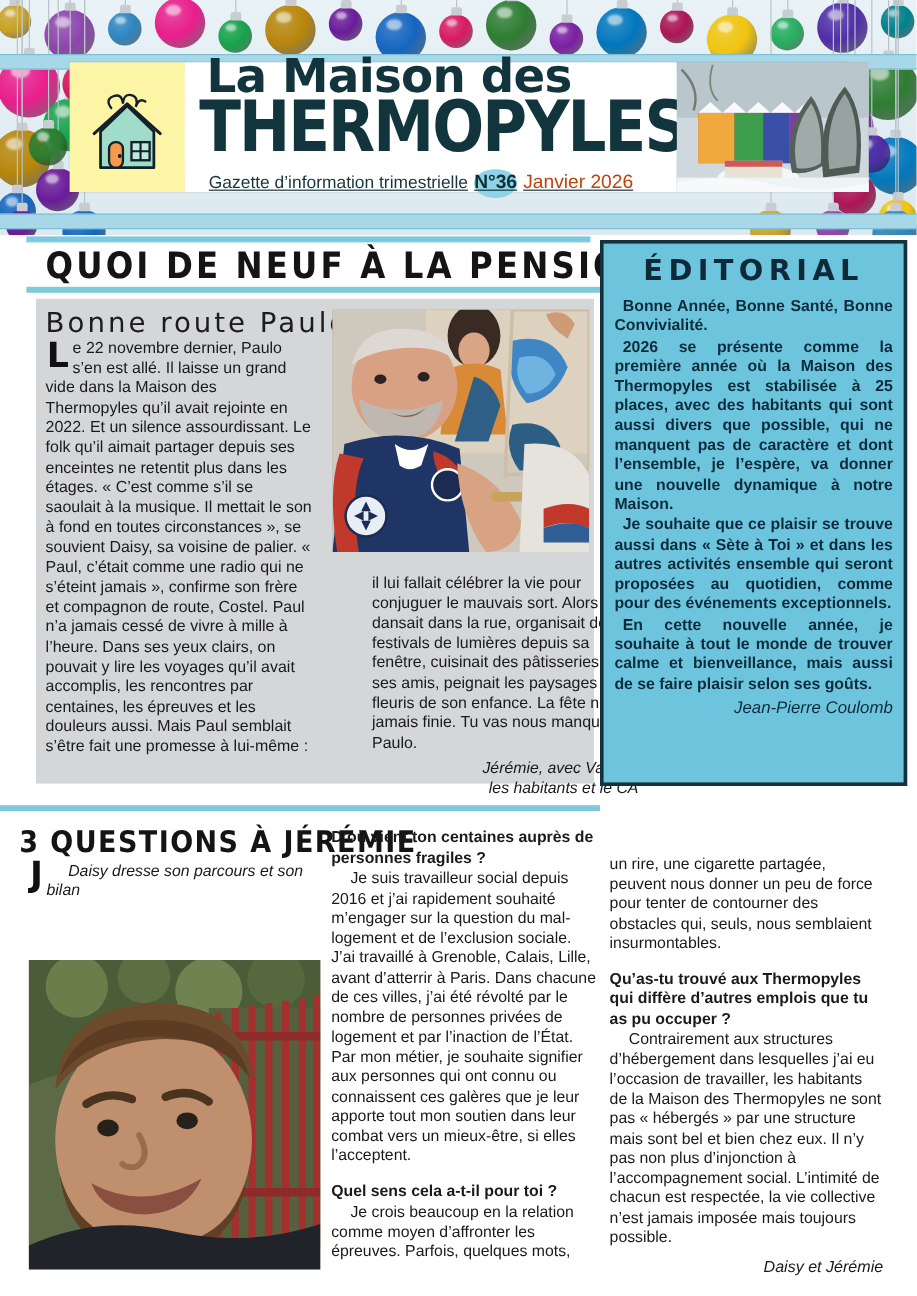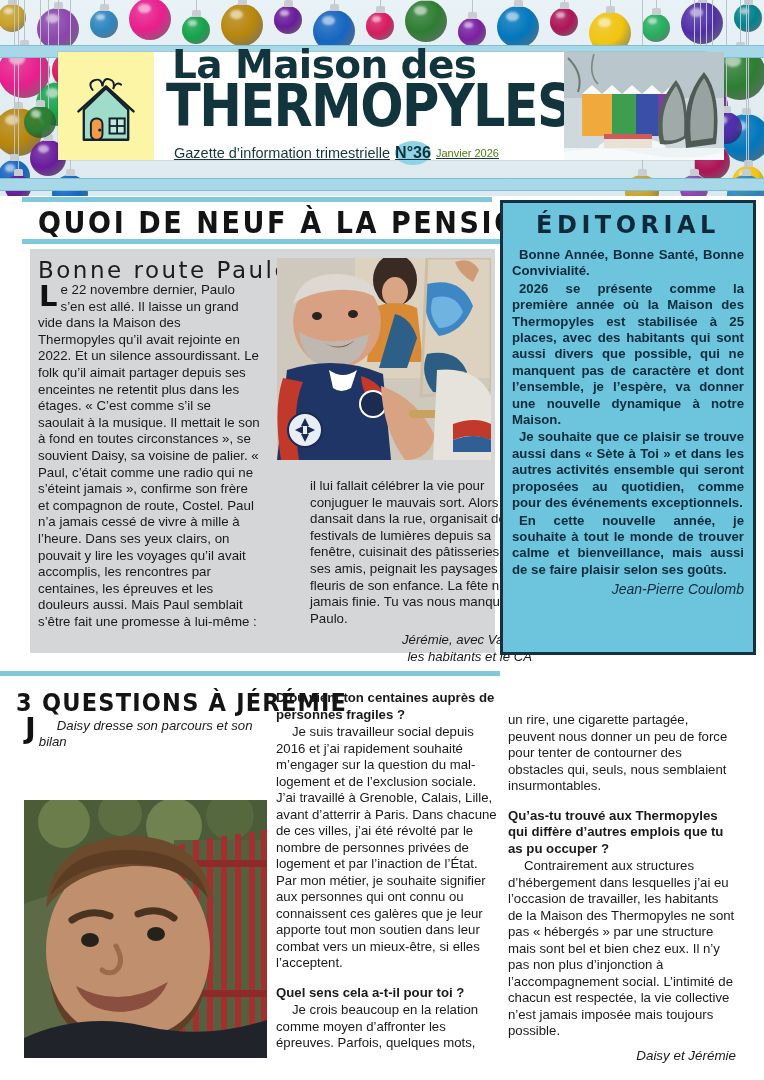--- a/index.html
+++ b/index.html
@@ -77,21 +77,21 @@
     font-size:14.5px; color:#18363d;
     font-family:"Liberation Sans", sans-serif;
     text-decoration:underline;
   }
   .issue-badge {
     display:inline-flex; align-items:center; justify-content:center;
     width:36px; height:24px; border-radius:50%;
     background:#8fd3e6; color:#0f3239;
     font-weight:700; font-size:16px;
   }
-  .issue-date { font-size:11px; color:#4d7c0f; }
+  .issue-date { font-size:16px; color:#c2410c; }
   .mast-photo {
     flex:0 0 160px; position:relative; overflow:hidden;
     background:#9fb5bf;
   }
 
   
   .house-svg { width:80px; height:86px; display:block; }
 
   
   .rule {

